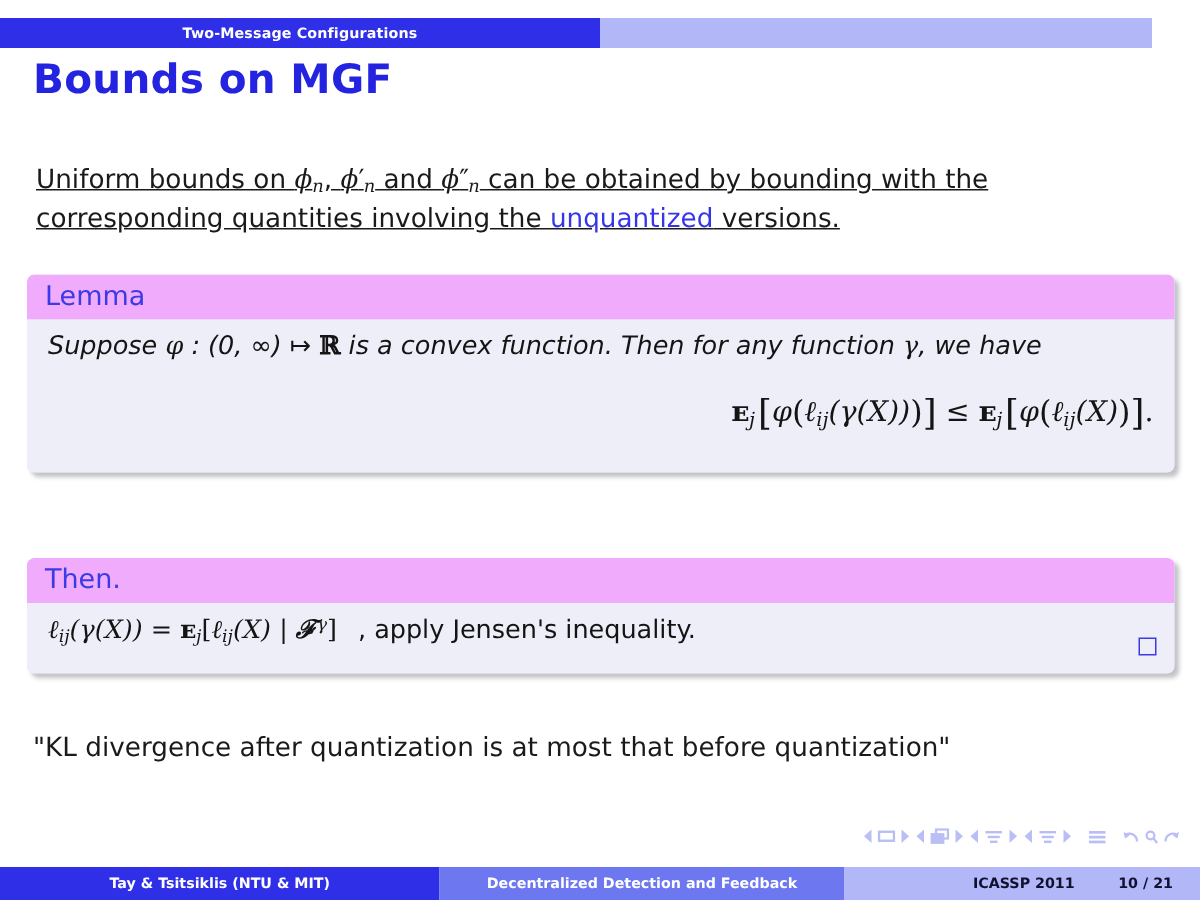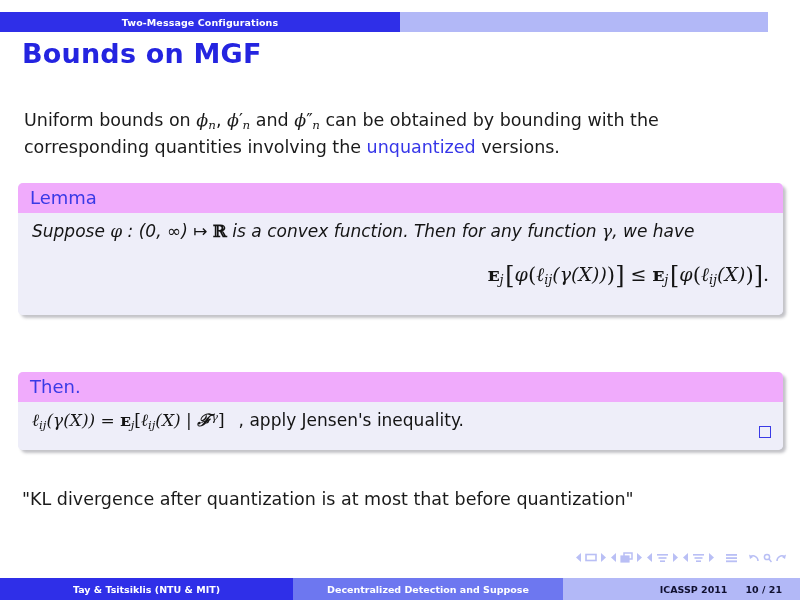--- a/index.html
+++ b/index.html
@@ -57,20 +57,21 @@
 
   
   .intro {
     position: absolute;
     left: 24px;
     top: 108px;
     width: 740px;
     font-size: 17.5px;
     color: #1a1a1a;
     line-height: 1.45;
+    text-decoration: underline;
   }
   .intro .hl {
     color: #3636e8;
   }
 
   
   .mi { font-family: "DejaVu Serif", serif; font-style: italic; }
   .sub {
     font-size: 0.68em;
     vertical-align: -0.28em;
@@ -212,21 +213,21 @@
     width: 270px;
     background: #6d77f0;
     color: #ffffff;
   }
   .foot-meta {
     flex: 1;
     background: #b2b8f7;
     color: #101030;
     justify-content: flex-end;
     padding-right: 18px;
-    gap: 18px;
+    gap: 29px;
   }
 </style>
 </head>
 <body>
 
 <div class="headbar">
   <div class="headbar-left">
     <span class="headbar-title">Two-Message Configurations</span>
   </div>
   <div class="headbar-right"></div>
@@ -333,18 +334,18 @@
       </svg>
     <svg width="11" height="10" viewBox="0 0 11 10">
         <path d="M2 8 A5 5 0 0 1 9.5 3.5" fill="none" stroke="#b9bff5" stroke-width="1.5"></path>
         <path d="M11 1.5 L7 4 L10 6 Z" fill="#b9bff5"></path>
       </svg>
   </span>
 </div>
 
 <div class="footbar">
   <div class="foot-seg foot-author">Tay &amp; Tsitsiklis (NTU &amp; MIT)</div>
-  <div class="foot-seg foot-subject">Decentralized Detection and Suppose</div>
+  <div class="foot-seg foot-subject">Decentralized Detection and Feedback</div>
   <div class="foot-seg foot-meta">
     <span>ICASSP 2011</span>
     <span>10 / 21</span>
   </div>
 </div>
 
 </body></html>

